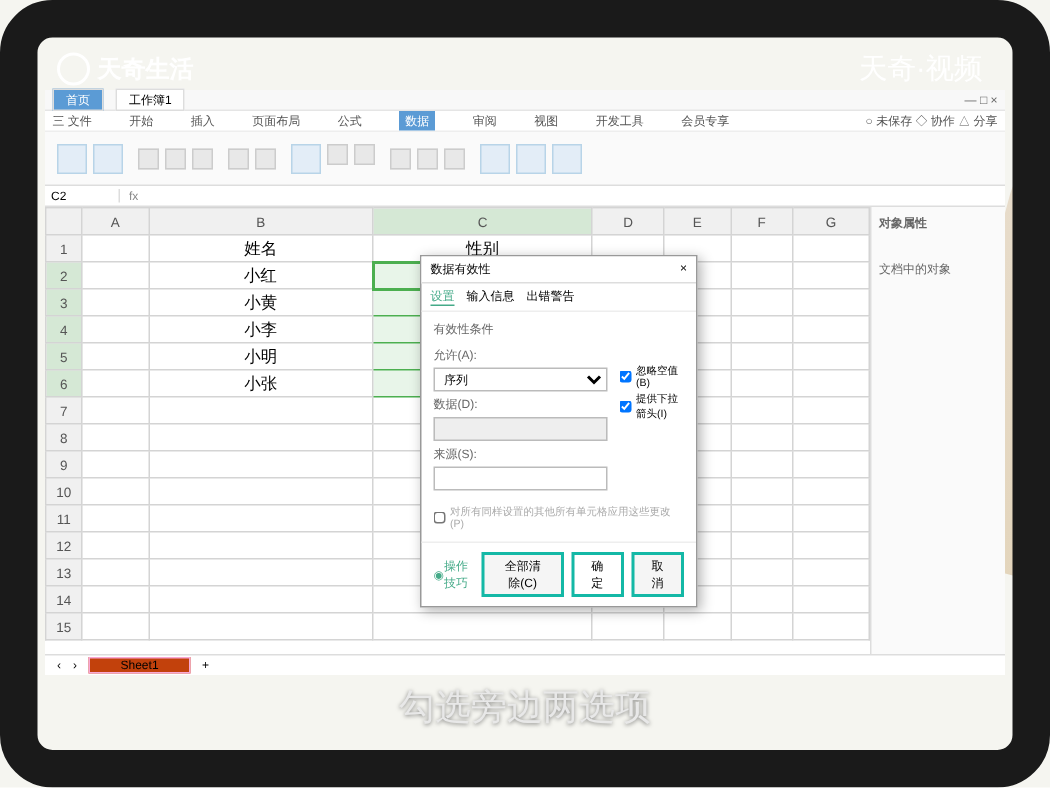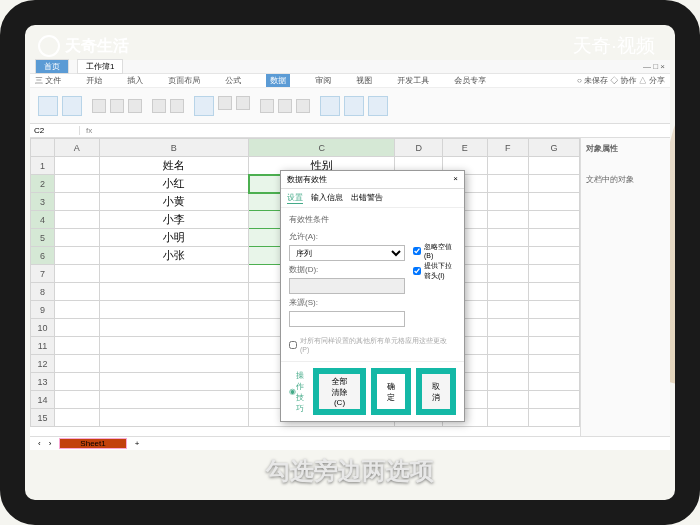--- a/index.html
+++ b/index.html
@@ -2,21 +2,21 @@
 <html><head>
 <meta charset="utf-8">
 <style>
 *{margin:0;padding:0;box-sizing:border-box;font-family:"Microsoft YaHei",sans-serif}
 body{width:700px;height:525px;background:#f5f5f0;position:relative;overflow:hidden}
 .frame{position:absolute;top:0;left:0;right:0;bottom:0;border:25px solid #1a1a1a;border-radius:35px;pointer-events:none}
 .wheat{position:absolute;right:-15px;top:100px;width:70px;height:280px;background:linear-gradient(135deg,#d4b896,#c9a56e);opacity:.4;transform:rotate(15deg);border-radius:40px 40px 0 0}
 .logo-tl{position:absolute;top:35px;left:38px;color:#fff;font-size:16px;font-weight:600;z-index:100;display:flex;align-items:center;gap:5px}
 .logo-tl::before{content:"";width:18px;height:18px;border:2px solid #fff;border-radius:50%;display:inline-block}
 .logo-tr{position:absolute;top:33px;right:45px;color:#fff;font-size:19px;font-weight:500;z-index:100}
-.caption{position:absolute;bottom:38px;left:50%;transform:translateX(-50%);color:#e8e8e8;font-size:24px;font-weight:700;z-index:100;text-shadow:0 1px 3px rgba(0,0,0,.5)}
+.caption{position:absolute;bottom:38px;left:50%;transform:translateX(-50%);color:#e8e8e8;font-size:24px;font-weight:400;z-index:100;text-shadow:0 1px 3px rgba(0,0,0,.5)}
 .screen{position:absolute;top:60px;left:30px;right:30px;bottom:75px;background:#fff;font-size:9px}
 .titlebar{height:14px;background:#f8f8f8;display:flex;align-items:center;padding:0 5px;gap:8px;border-bottom:1px solid #e5e5e5}
 .titlebar .tab{background:#fff;padding:1px 8px;font-size:8px;border:1px solid #ddd}
 .titlebar .tab.active{background:#5b9bd5;color:#fff}
 .titlebar .close{margin-left:auto;display:flex;gap:6px;font-size:8px;color:#666}
 .menubar{height:14px;background:#fff;display:flex;align-items:center;padding:0 5px;gap:25px;font-size:8px;color:#555;border-bottom:1px solid #eee}
 .menubar span.active{color:#fff;background:#5b9bd5;padding:1px 4px}
 .ribbon{height:36px;background:#fafafa;border-bottom:1px solid #ddd;display:flex;align-items:center;padding:0 8px;gap:10px}
 .ribbon .grp{display:flex;gap:4px}
 .ribbon .ico{width:14px;height:14px;background:#e8e8e8;border:1px solid #ccc}
@@ -42,21 +42,21 @@
 .dlg-title .x{margin-left:auto;cursor:pointer}
 .dlg-tabs{display:flex;gap:8px;padding:3px 6px;border-bottom:1px solid #eee}
 .dlg-tabs span.a{color:#4a8;border-bottom:1px solid #4a8}
 .dlg-body{padding:6px 8px}
 .dlg-row{display:flex;align-items:flex-end;margin:3px 0;gap:6px}
 .dlg-row label{width:42px;color:#666}
 .dlg-row select,.dlg-row input{flex:1;border:1px solid #bbb;height:16px;font-size:8px;padding:0 2px;background:#fff}
 .dlg-chk{display:flex;align-items:center;gap:3px;font-size:7px;margin:2px 0}
 .dlg-chk input{width:8px;height:8px}
 .dlg-foot{padding:6px 8px;display:flex;gap:5px;justify-content:flex-end;border-top:1px solid #eee}
-.dlg-foot button{padding:2px 10px;font-size:8px;border:6px solid #14b8a6;background:#f5f5f5;cursor:pointer}
+.dlg-foot button{padding:2px 10px;font-size:8px;border:2px solid #14b8a6;background:#f5f5f5;cursor:pointer}
 .dlg-foot button.primary{background:#fff}
 .dlg-foot .link{margin-right:auto;color:#4a8;display:flex;align-items:center}
 .sheettab{height:14px;border-top:1px solid #ddd;display:flex;align-items:center;padding:0 8px;font-size:8px;gap:8px}
 .sheettab .st{background:#c2410c;border:1px solid #f9a8d4;padding:0 20px}
 </style>
 </head>
 <body>
 
 <div class="wheat"></div>
 

